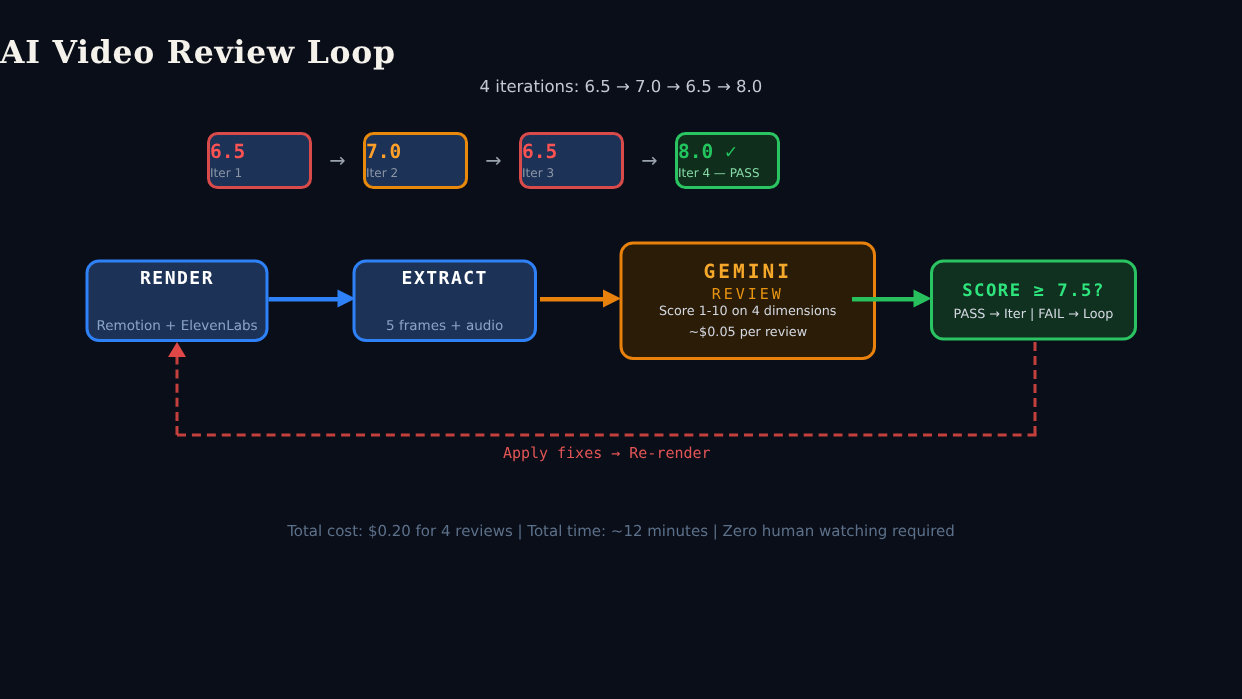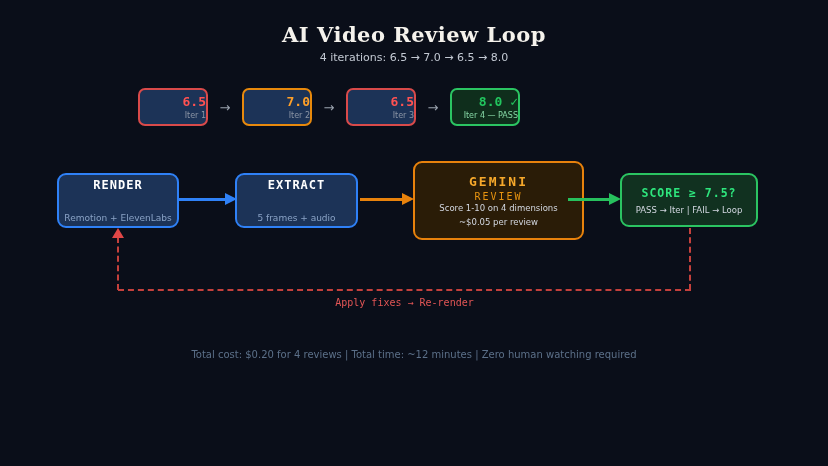--- a/index.html
+++ b/index.html
@@ -3,33 +3,33 @@
 <meta charset="utf-8">
 <style>
   html,body{margin:0;padding:0;background:#0a0e19;}
   .canvas{
     position:relative;width:828px;height:466px;overflow:hidden;
     background:#0a0e19;
     font-family:"DejaVu Sans",sans-serif;
   }
   
   .title{
-    position:absolute;top:22px;left:0;width:828px;text-align:center;
+    position:absolute;top:22px;left:0;width:828px;text-align:left;
     font-family:"DejaVu Serif",serif;font-weight:bold;font-size:21px;color:#f5f2ec;
     letter-spacing:.5px;
   }
   .subtitle{
     position:absolute;top:51px;left:0;width:828px;text-align:center;
     font-size:11px;color:#c3c9d3;
   }
   
   .iter-row{position:absolute;left:138px;top:88px;display:flex;align-items:stretch;}
   .iter-box{
     box-sizing:border-box;width:70px;height:38px;border-radius:7px;
-    border:2px solid;display:flex;flex-direction:column;align-items:flex-end;justify-content:center;
+    border:2px solid;display:flex;flex-direction:column;align-items:flex-start;justify-content:center;
     background:#1c3357;
   }
   .iter-box.red{border-color:#d94a4a;}
   .iter-box.orange{border-color:#e8890c;}
   .iter-box.green{border-color:#2bc462;background:#0f2e1c;}
   .iter-score{font-family:"DejaVu Sans Mono",monospace;font-weight:bold;font-size:13px;line-height:15px;}
   .iter-score.red{color:#ff5252;}
   .iter-score.orange{color:#ffa028;}
   .iter-score.green{color:#22c55e;}
   .iter-label{font-size:8px;color:#8b95a5;margin-top:2px;}

